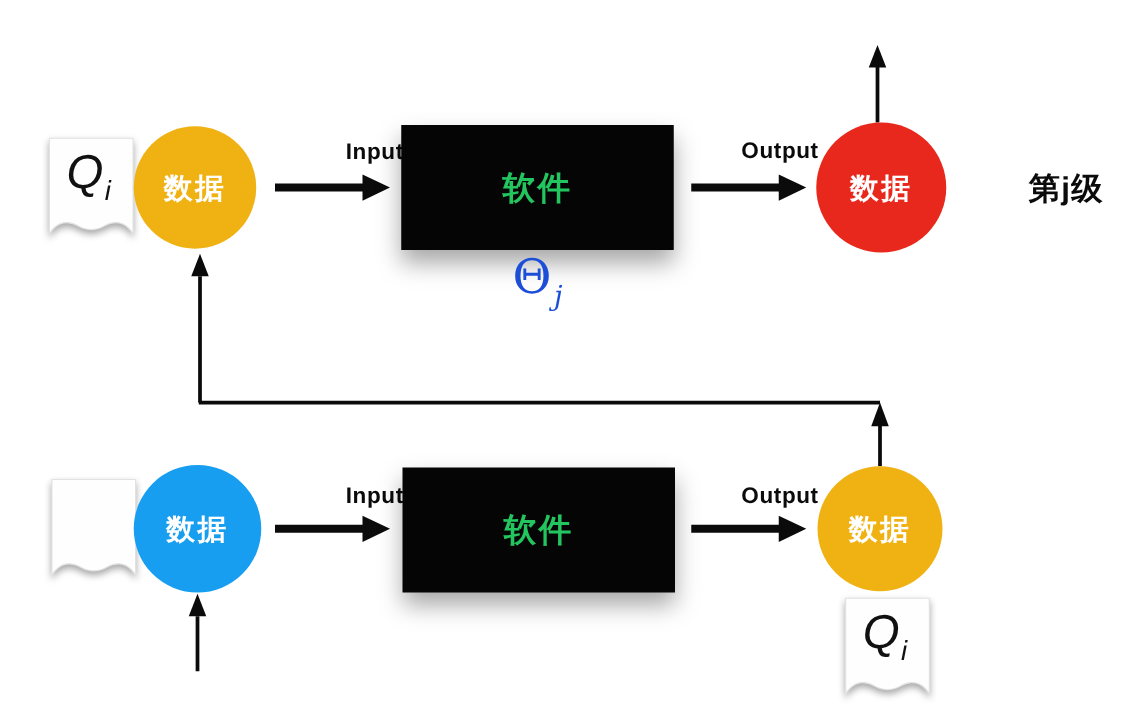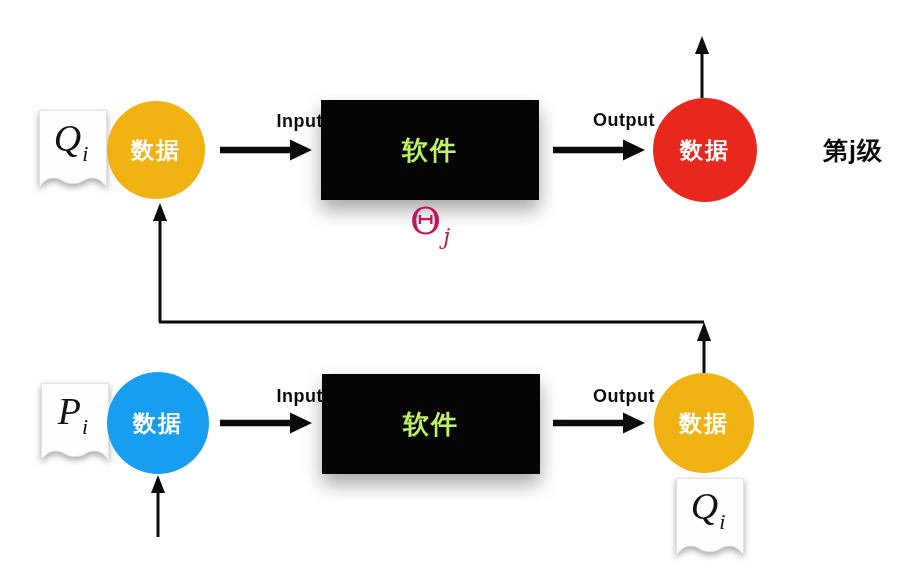--- a/index.html
+++ b/index.html
@@ -21,48 +21,48 @@
   #c-j-in{left:107px;top:101px;width:98px;height:98px;}
   #c-j-out{left:653px;top:98px;width:104px;height:104px;}
   #c-i-in{left:107px;top:372px;width:102px;height:102px;}
   #c-i-out{left:654px;top:373px;width:100px;height:100px;}
 
   .blackbox{
     position:absolute;width:218px;height:100px;background:#050505;
     display:flex;align-items:center;justify-content:center;
     box-shadow:0 10px 18px rgba(0,0,0,0.35);
   }
-  .blackbox span{color:#bef264;font-size:26px;font-weight:700;letter-spacing:2px;}
+  .blackbox span{color:#22c55e;font-size:26px;font-weight:700;letter-spacing:2px;}
   #box-j{left:321px;top:100px;}
   #box-i{left:322px;top:374px;}
 
   .paper{position:absolute;width:68px;height:86px;filter:drop-shadow(0 3px 3px rgba(0,0,0,0.35));}
   .paper svg{position:absolute;left:0;top:0;}
   .paper .tag-label{
     position:absolute;left:0;top:8px;width:64px;text-align:center;
-    font-family:Liberation Serif, serif;font-style:italic;color:#111;
+    font-family:Liberation Sans, sans-serif;font-style:italic;color:#111;
   }
   .tag-label .sym{font-size:38px;line-height:1.1;}
   .tag-label .sub{font-size:22px;font-style:italic;vertical-align:-10px;margin-left:1px;}
   #tag-j-in{left:39px;top:110px;}
   #tag-j-out{left:675px;top:206px;}
   #tag-i-in{left:41px;top:383px;}
   #tag-i-out{left:676px;top:478px;}
 
   .flow-label{
     position:absolute;width:120px;text-align:right;
     font-size:18px;font-weight:800;color:#0b0b0b;letter-spacing:0.5px;
   }
   #lbl-input-j{left:203px;top:111px;}
   #lbl-output-j{left:535px;top:110px;}
   #lbl-input-i{left:203px;top:386px;}
   #lbl-output-i{left:535px;top:386px;}
 
   .param{
-    position:absolute;width:218px;text-align:center;color:#be185d;
+    position:absolute;width:218px;text-align:center;color:#1d4ed8;
     font-family:"DejaVu Serif", serif;
   }
   .param .sym{font-size:38px;line-height:1;}
   .param .sub{font-size:22px;font-style:italic;vertical-align:-10px;margin-left:2px;}
   #param-j{left:321px;top:202px;}
   #param-i{left:322px;top:476px;}
 
   .tier-label{
     position:absolute;width:130px;text-align:center;
     font-size:25px;font-weight:800;color:#0b0b0b;letter-spacing:1px;
@@ -131,23 +131,20 @@
     <span>数据</span>
   </div>
 
 
   <div class="tier-label" id="tier-j">第j级</div>
 
   <div class="paper" id="tag-i-in">
     <svg width="68" height="86" viewBox="0 0 68 86">
       <path d="M0.5,0.5 H67.5 V77 C61,67 52,66 44,71 C38,74.5 30,74.5 24,71 C16,66 7,67 0.5,77 Z" fill="#FEFEFE" stroke="#E2E2E2" stroke-width="1"></path>
     </svg>
-    <div class="tag-label">
-      <span class="sym">P</span><span class="sub">i</span>
-    </div>
   </div>
 
   <div class="circle" id="c-i-in" style="background-color: rgb(24, 158, 240);">
     <span>数据</span>
   </div>
 
   <div class="flow-label" id="lbl-input-i">Input</div>
 
   <div class="blackbox" id="box-i">
     <span>软件</span>

